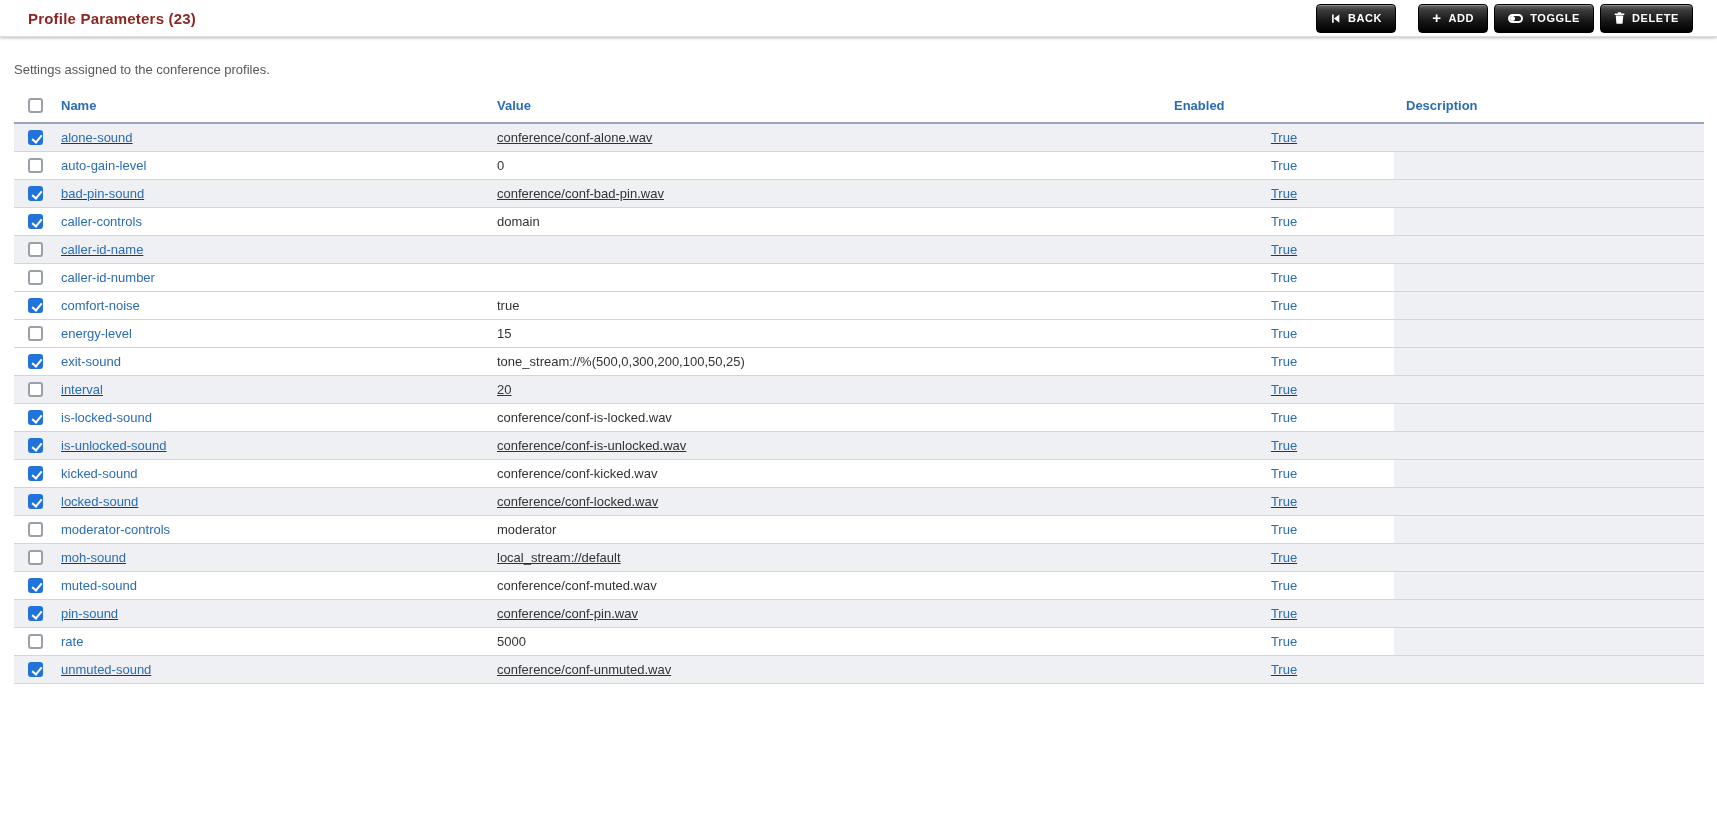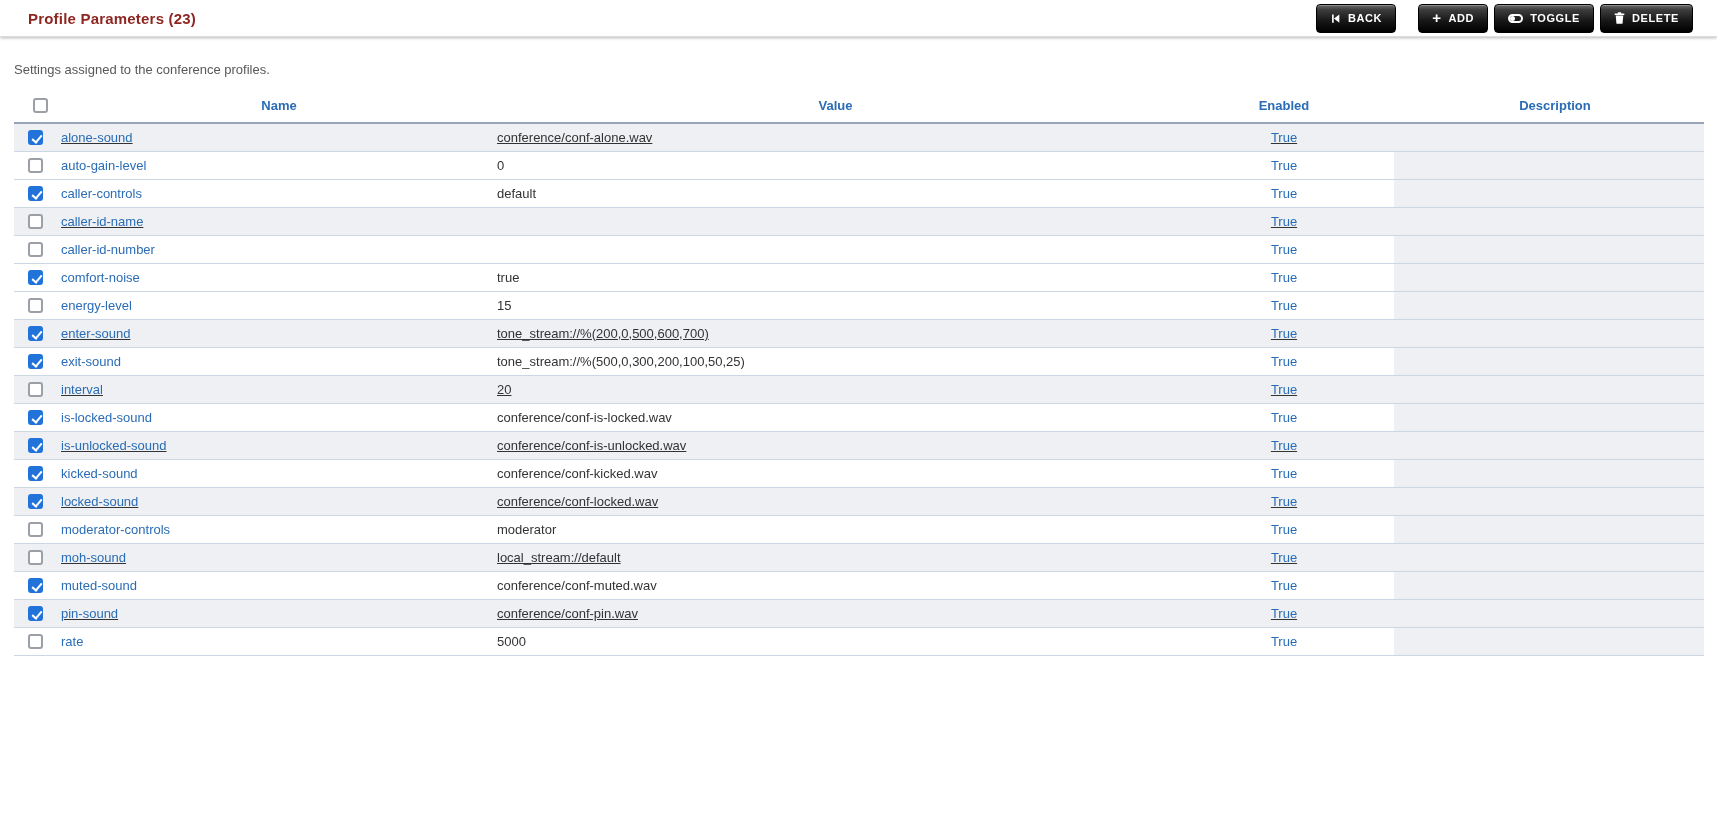--- a/index.html
+++ b/index.html
@@ -55,21 +55,21 @@
   table{
     width:1690px;border-collapse:collapse;table-layout:fixed;
     margin-top:14px;font-size:13px;
   }
   col.c-check{width:38px;}
   col.c-name{width:445px;}
   col.c-value{width:677px;}
   col.c-enabled{width:220px;}
   col.c-desc{width:310px;}
   thead th{
-    text-align:center;color:var(--link-blue);font-weight:bold;font-size:13px;
+    text-align:left;color:var(--link-blue);font-weight:bold;font-size:13px;
     padding:6px 0 9px 0;border-bottom:2px solid var(--header-border);
   }
   th.col-check{padding-left:14px;}
   th.col-name{padding-left:9px;}
   th.col-enabled{}
   th.col-desc{padding-left:12px;}
   tbody td{
     height:28px;vertical-align:middle;
     border-bottom:1px solid var(--row-border);
     padding:0;
@@ -171,28 +171,41 @@
     </td>
     <td class="col-name">
       <a class="link">auto-gain-level</a>
     </td>
     <td class="col-value">0</td>
     <td class="col-enabled">
       <span class="enabled-val">True</span>
     </td>
     <td class="col-desc"></td>
   </tr>
+        <tr class="odd">
+    <td class="col-check">
+      <span class="cb checked"></span>
+    </td>
+    <td class="col-name">
+      <a class="link">bad-pin-sound</a>
+    </td>
+    <td class="col-value">conference/conf-bad-pin.wav</td>
+    <td class="col-enabled">
+      <span class="enabled-val">True</span>
+    </td>
+    <td class="col-desc"></td>
+  </tr>
         <tr>
     <td class="col-check">
       <span class="cb checked"></span>
     </td>
     <td class="col-name">
       <a class="link">caller-controls</a>
     </td>
-    <td class="col-value">default</td>
+    <td class="col-value">domain</td>
     <td class="col-enabled">
       <span class="enabled-val">True</span>
     </td>
     <td class="col-desc"></td>
   </tr>
         <tr class="odd">
     <td class="col-check">
       <span class="cb"></span>
     </td>
     <td class="col-name">
@@ -236,33 +249,20 @@
     </td>
     <td class="col-name">
       <a class="link">energy-level</a>
     </td>
     <td class="col-value">15</td>
     <td class="col-enabled">
       <span class="enabled-val">True</span>
     </td>
     <td class="col-desc"></td>
   </tr>
-        <tr class="odd">
-    <td class="col-check">
-      <span class="cb checked"></span>
-    </td>
-    <td class="col-name">
-      <a class="link">enter-sound</a>
-    </td>
-    <td class="col-value">tone_stream://%(200,0,500,600,700)</td>
-    <td class="col-enabled">
-      <span class="enabled-val">True</span>
-    </td>
-    <td class="col-desc"></td>
-  </tr>
         <tr>
     <td class="col-check">
       <span class="cb checked"></span>
     </td>
     <td class="col-name">
       <a class="link">exit-sound</a>
     </td>
     <td class="col-value">tone_stream://%(500,0,300,200,100,50,25)</td>
     <td class="col-enabled">
       <span class="enabled-val">True</span>
@@ -387,20 +387,33 @@
     <td class="col-desc"></td>
   </tr>
         <tr>
     <td class="col-check">
       <span class="cb"></span>
     </td>
     <td class="col-name">
       <a class="link">rate</a>
     </td>
     <td class="col-value">5000</td>
+    <td class="col-enabled">
+      <span class="enabled-val">True</span>
+    </td>
+    <td class="col-desc"></td>
+  </tr>
+        <tr class="odd">
+    <td class="col-check">
+      <span class="cb checked"></span>
+    </td>
+    <td class="col-name">
+      <a class="link">unmuted-sound</a>
+    </td>
+    <td class="col-value">conference/conf-unmuted.wav</td>
     <td class="col-enabled">
       <span class="enabled-val">True</span>
     </td>
     <td class="col-desc"></td>
   </tr>
       </tbody>
   </table>
 </div>
 
 </body></html>

